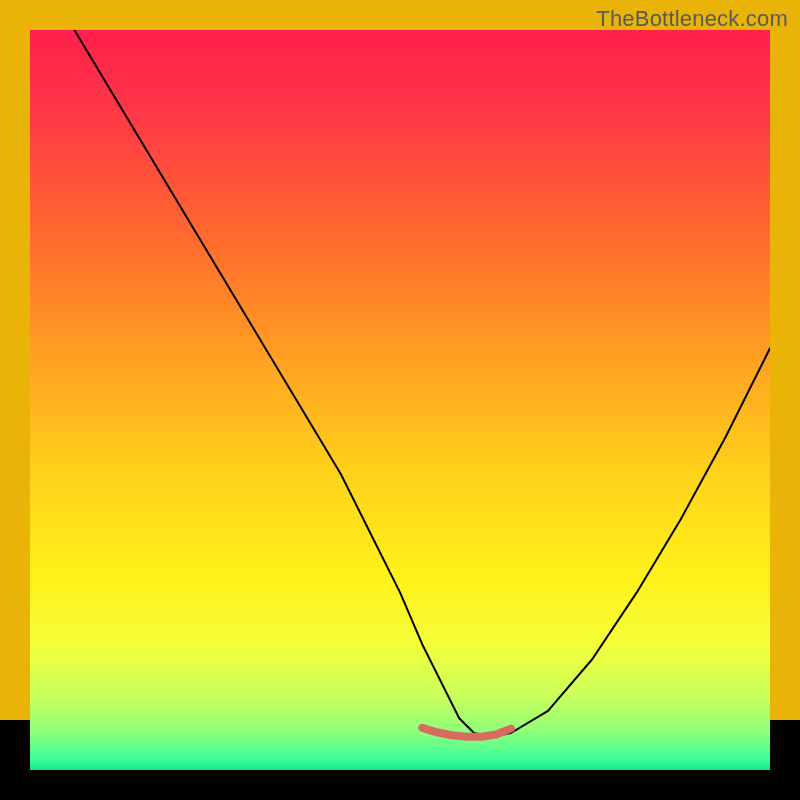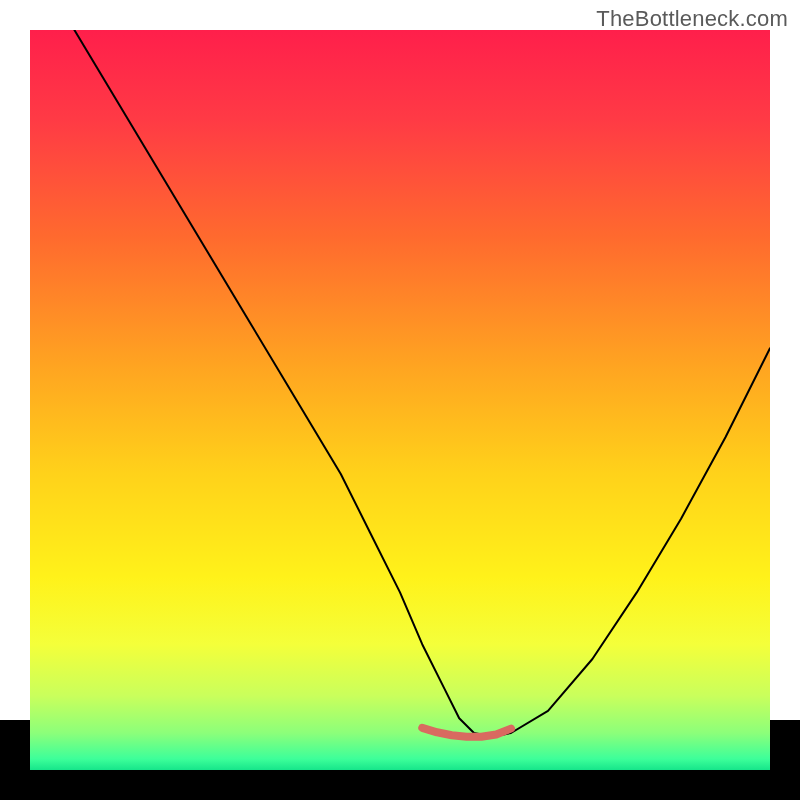--- a/index.html
+++ b/index.html
@@ -8,21 +8,21 @@
     width: 800px;
     height: 800px;
     background: #000;
     overflow: hidden;
     font-family: Arial, Helvetica, sans-serif;
   }
   .stage {
     position: relative;
     width: 800px;
     height: 720px;
-    background: #ffffff;
+    background: #eab308;
   }
   .plot {
     position: absolute;
     left: 30px;
     top: 30px;
     width: 740px;
     height: 740px;
     overflow: hidden;
   }
   .gradient {

